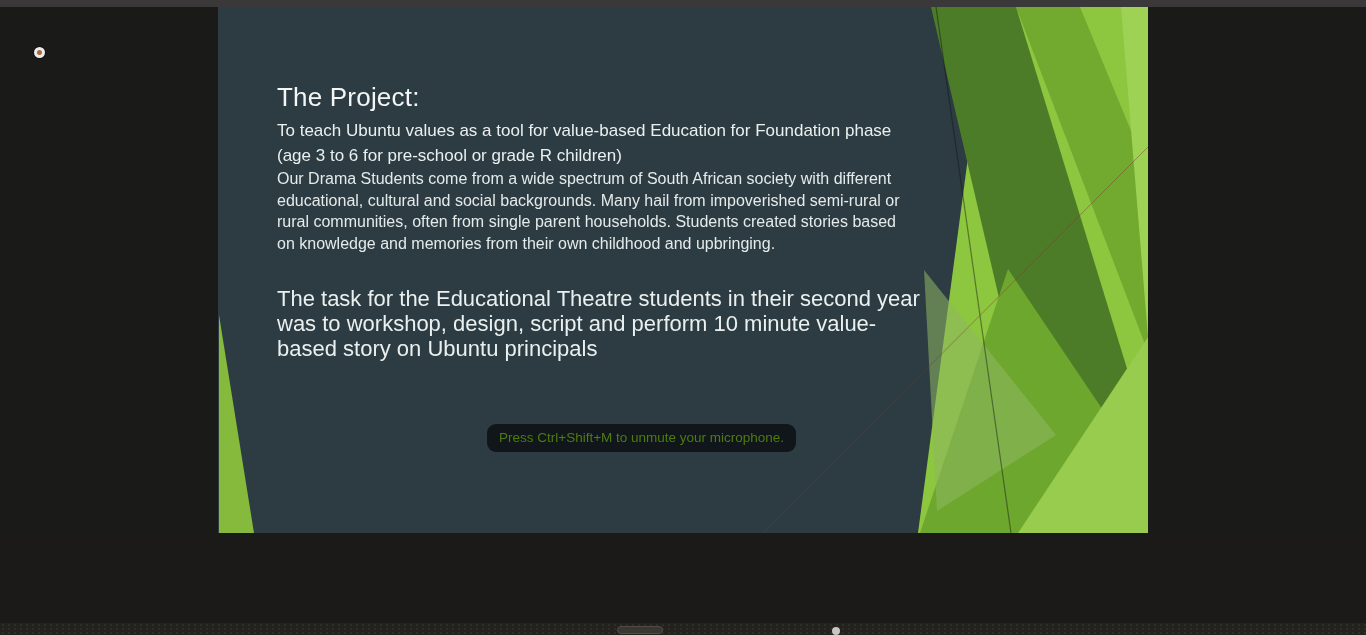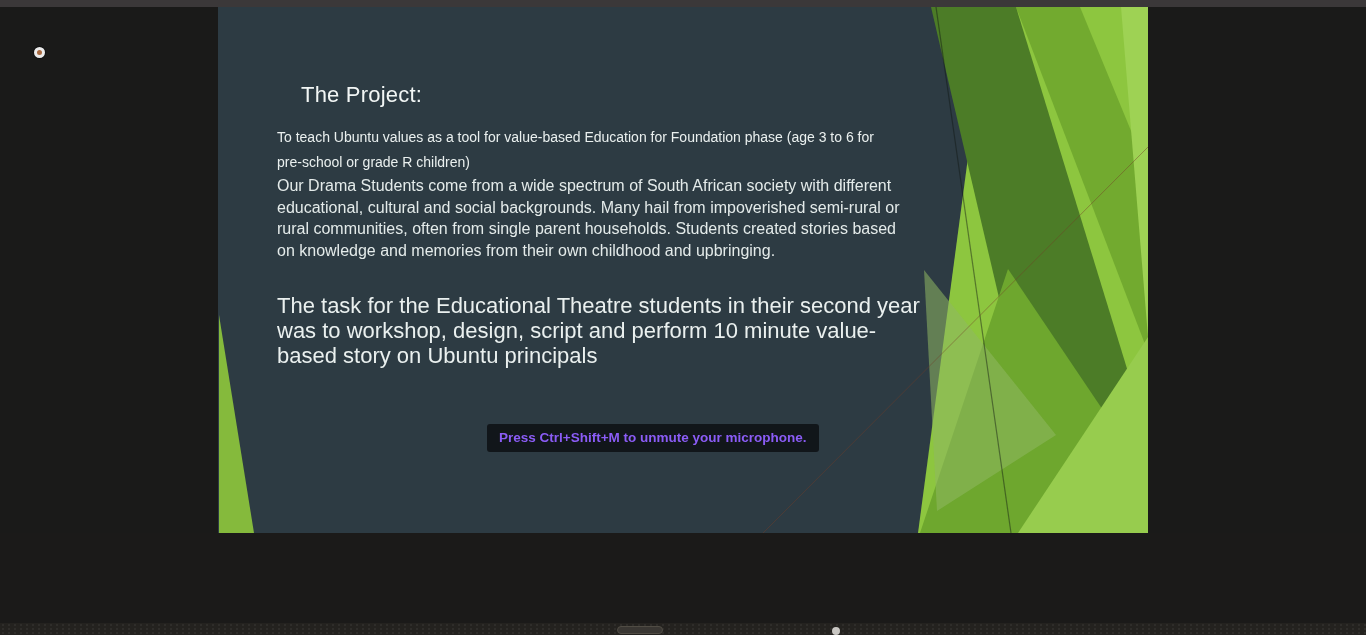--- a/index.html
+++ b/index.html
@@ -11,28 +11,28 @@
 
   .status-dot { position:absolute; left:34px; top:47px; width:11px; height:11px;
                 background:#a96a41; border:3px solid #ececec; border-radius:50%;
                 box-shadow:0 0 0 1px #111; }
 
   
   .slide { position:absolute; left:218px; top:7px; width:930px; height:526px;
            background:#2d3b43; overflow:hidden; }
   .slide svg.art { position:absolute; left:0; top:0; width:930px; height:526px; }
   .slide-text { position:absolute; left:59px; top:75px; width:660px; color:#e9efee; }
-  .slide-title { font-size:22px; font-weight:400; color:#f2f6f5; letter-spacing:0.2px;margin-left:24px; }
-  .slide-subtitle { margin-top:17px; width:615px; font-size:14px; line-height:25px; color:#eaf0ef; }
+  .slide-title { font-size:26px; font-weight:400; color:#f2f6f5; letter-spacing:0.2px; }
+  .slide-subtitle { margin-top:5px; width:615px; font-size:17px; line-height:25px; color:#eaf0ef; }
   .slide-body { width:628px; font-size:16px; line-height:21.5px; color:#e4ebea; }
   .slide-task { margin-top:32px; width:650px; font-size:22px; line-height:25px; color:#eaf0ef; }
 
   .toast { position:absolute; left:487px; top:424px; height:28px; padding:6px 12px;
-           background:rgba(17,21,25,0.97); color:#8b5cf6; font-size:13.5px; font-weight:700;
-           border-radius:3px; white-space:nowrap; line-height:16px; }
+           background:rgba(17,21,25,0.97); color:#4d7c0f; font-size:13.5px; font-weight:400;
+           border-radius:9px; white-space:nowrap; line-height:16px; }
 
   
   .filmstrip { position:absolute; left:0; top:533px; width:1366px; height:90px; background:#1b1a19; }
 
   .bottom-strip { position:absolute; left:0; top:623px; width:1366px; height:12px;
                   background:#24221f;
                   background-image:radial-gradient(rgba(255,255,255,0.05) 1px, transparent 1.2px);
                   background-size:6px 4px; }
   .strip-pill { position:absolute; left:617px; top:3px; width:46px; height:8px;
                 background:#3a3733; border:1px solid #504c44; border-radius:4px; }

